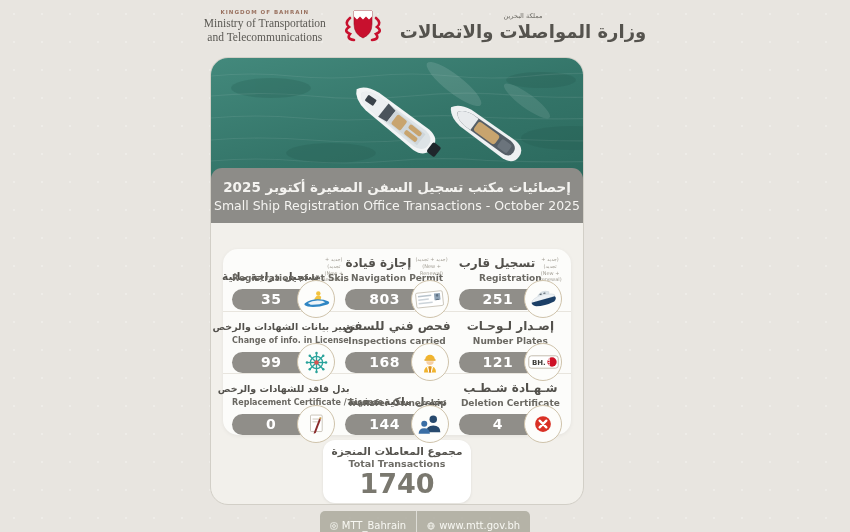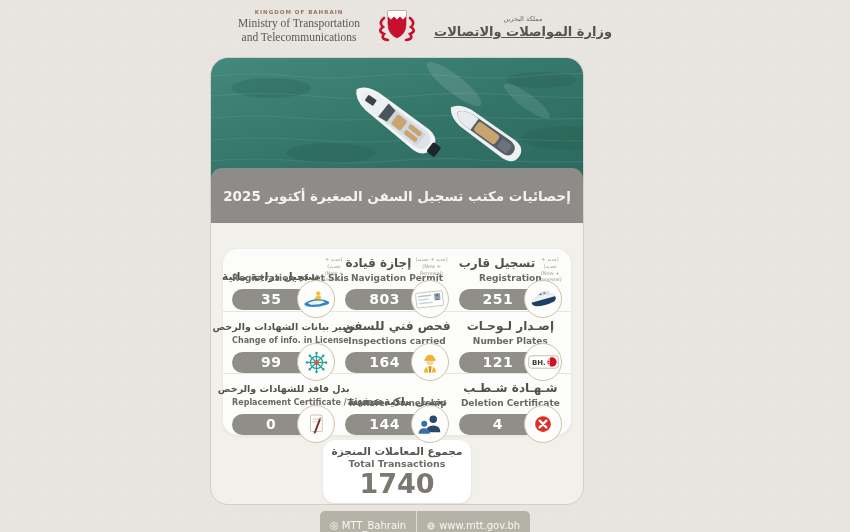--- a/index.html
+++ b/index.html
@@ -10,21 +10,21 @@
     background-size:28px 28px;
     font-family:"DejaVu Sans",sans-serif;color:#55534e;
   }
   
   .gov-header{position:absolute;top:6px;left:0;right:0;display:flex;justify-content:center;align-items:center;gap:15px;}
   .gov-en{text-align:center;}
   .gov-kingdom{font-size:5.5px;letter-spacing:1px;color:#9a7260;font-weight:bold;margin-bottom:2px;}
   .gov-min{font-family:"Liberation Serif",serif;font-size:11.5px;color:#5a5853;line-height:1.18;}
   .gov-ar{text-align:center;}
   .gov-ar-kingdom{font-size:6.5px;color:#6b6963;margin-bottom:1px;}
-  .gov-ar-min{font-size:13px;font-weight:bold;color:#55534e;text-decoration:underline;}
+  .gov-ar-min{font-size:18px;font-weight:bold;color:#55534e;}
   
   .poster{
     position:absolute;left:210px;top:57px;width:374px;height:448px;
     border:1px solid #d2cfc7;border-radius:18px;overflow:hidden;
     background:#f2f0eb;box-sizing:border-box;
   }
   .photo{height:122px;position:relative;}
   .photo svg{display:block;}
   .titlebar{
     position:relative;margin-top:-12px;height:55px;background:#8d8c88;
@@ -144,20 +144,21 @@
           <path d="M10 13 Q13 7 24 6 L70 5 Q79 6 79 13 Q79 20 70 20 L24 20 Q13 19 10 13 Z" fill="#555e66"></path>
           <path d="M10 13 Q13 7 24 6 L31 6 L31 20 L24 20 Q13 19 10 13 Z" fill="#e8ebed"></path>
           <rect x="33" y="7.5" width="26" height="11" rx="3" fill="#c8a46e"></rect>
           <rect x="62" y="8" width="12" height="10" rx="2" fill="#6b747c"></rect>
         </g>
       </svg>
     </div>
 
     <div class="titlebar">
       <div class="t-ar" dir="rtl">إحصائيات مكتب تسجيل السفن الصغيرة  أكتوبر 2025</div>
+      <div class="t-en">Small Ship Registration Office Transactions - October 2025</div>
     </div>
 
     <div class="stats-panel" id="statsPanel">
         <div class="stats-row">
           <div class="stat-cell">
             <div class="trow">
               <div class="stat-title" dir="rtl">تسجيل قارب</div>
               <div class="nr-badge">
                 <div dir="rtl">(جديد + تجديد)</div>
                 <div>(New + Renewal)</div>
@@ -248,21 +249,21 @@
                 </svg>
               </div>
             </div>
           </div>
           <div class="stat-cell">
             <div class="trow">
               <div class="stat-title" dir="rtl">فحص فني للسفن</div>
             </div>
             <div class="stat-label">Inspections carried</div>
             <div class="pill-row">
-              <div class="pill">164</div>
+              <div class="pill">168</div>
               <div class="icon-circle">
                 <svg width="24" height="24" viewBox="0 0 32 32">
                   <path d="M9.5 12.8 a6.5 6.5 0 0 1 13 0 z" fill="#f1b42e"></path>
                   <rect x="8.3" y="12.2" width="15.4" height="2.2" rx="1.1" fill="#e3a31f"></rect>
                   <path d="M11 15 h10 a5 5 0 0 1 -10 0 z" fill="#f6cfa4"></path>
                   <path d="M8 30 q0 -8.5 8 -8.5 q8 0 8 8.5 z" fill="#f1b42e"></path>
                   <path d="M12.6 22.5 l2 7.5" stroke="#ffffff" stroke-width="1.5" fill="none"></path>
                   <path d="M19.4 22.5 l-2 7.5" stroke="#ffffff" stroke-width="1.5" fill="none"></path>
                   <rect x="14.7" y="22" width="2.6" height="8" fill="#d88c28"></rect>
                 </svg>

